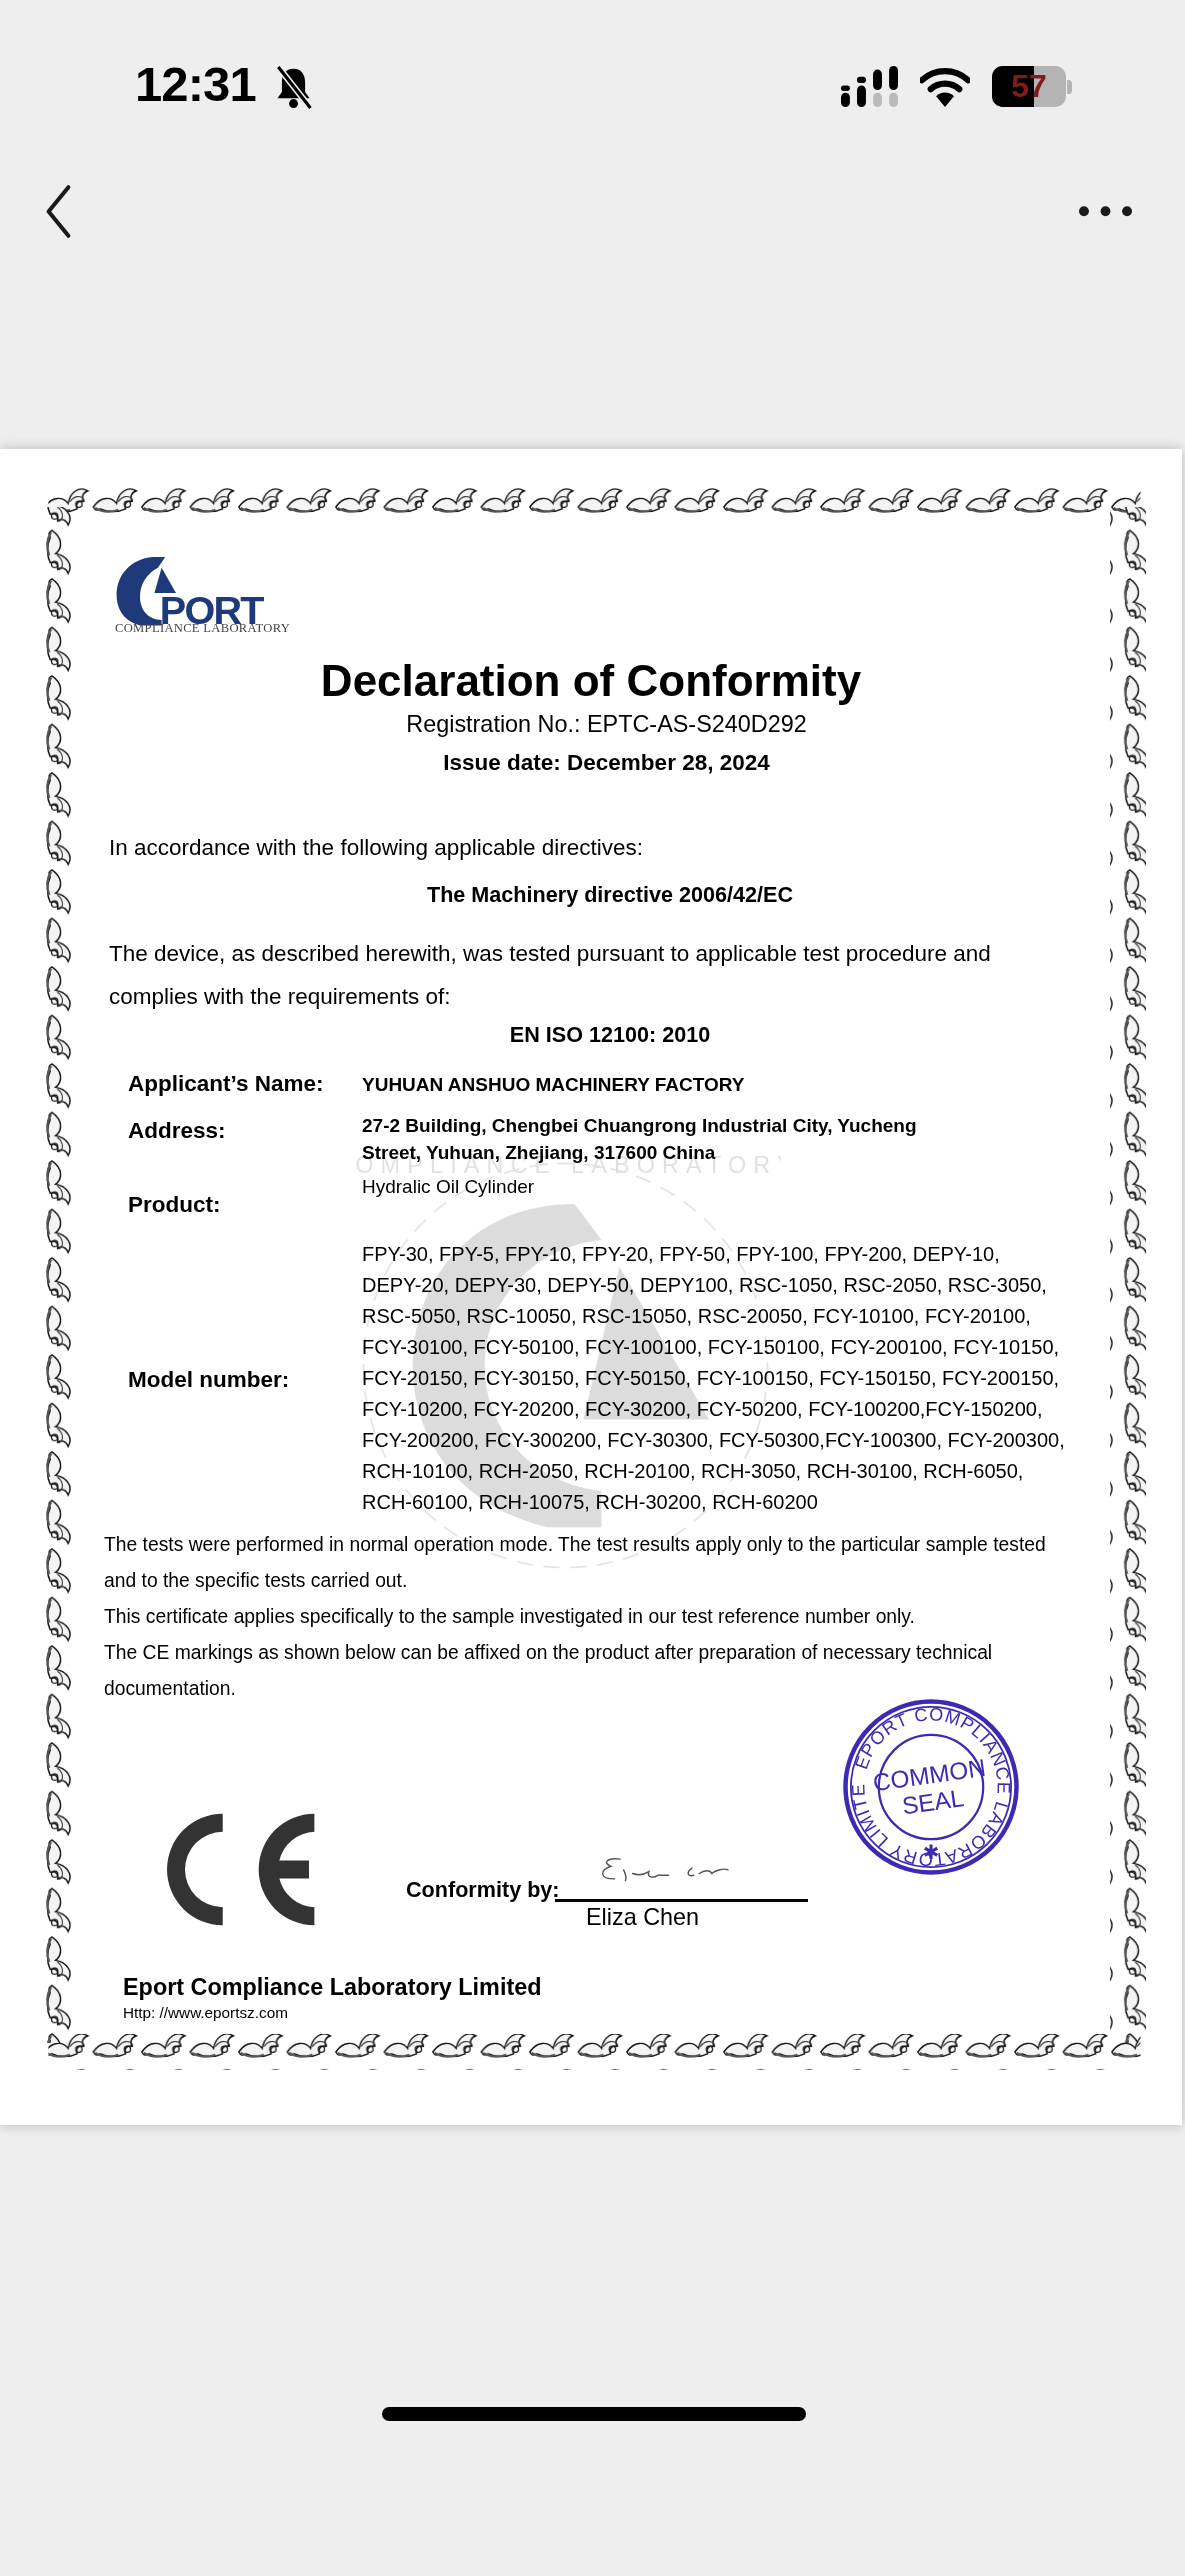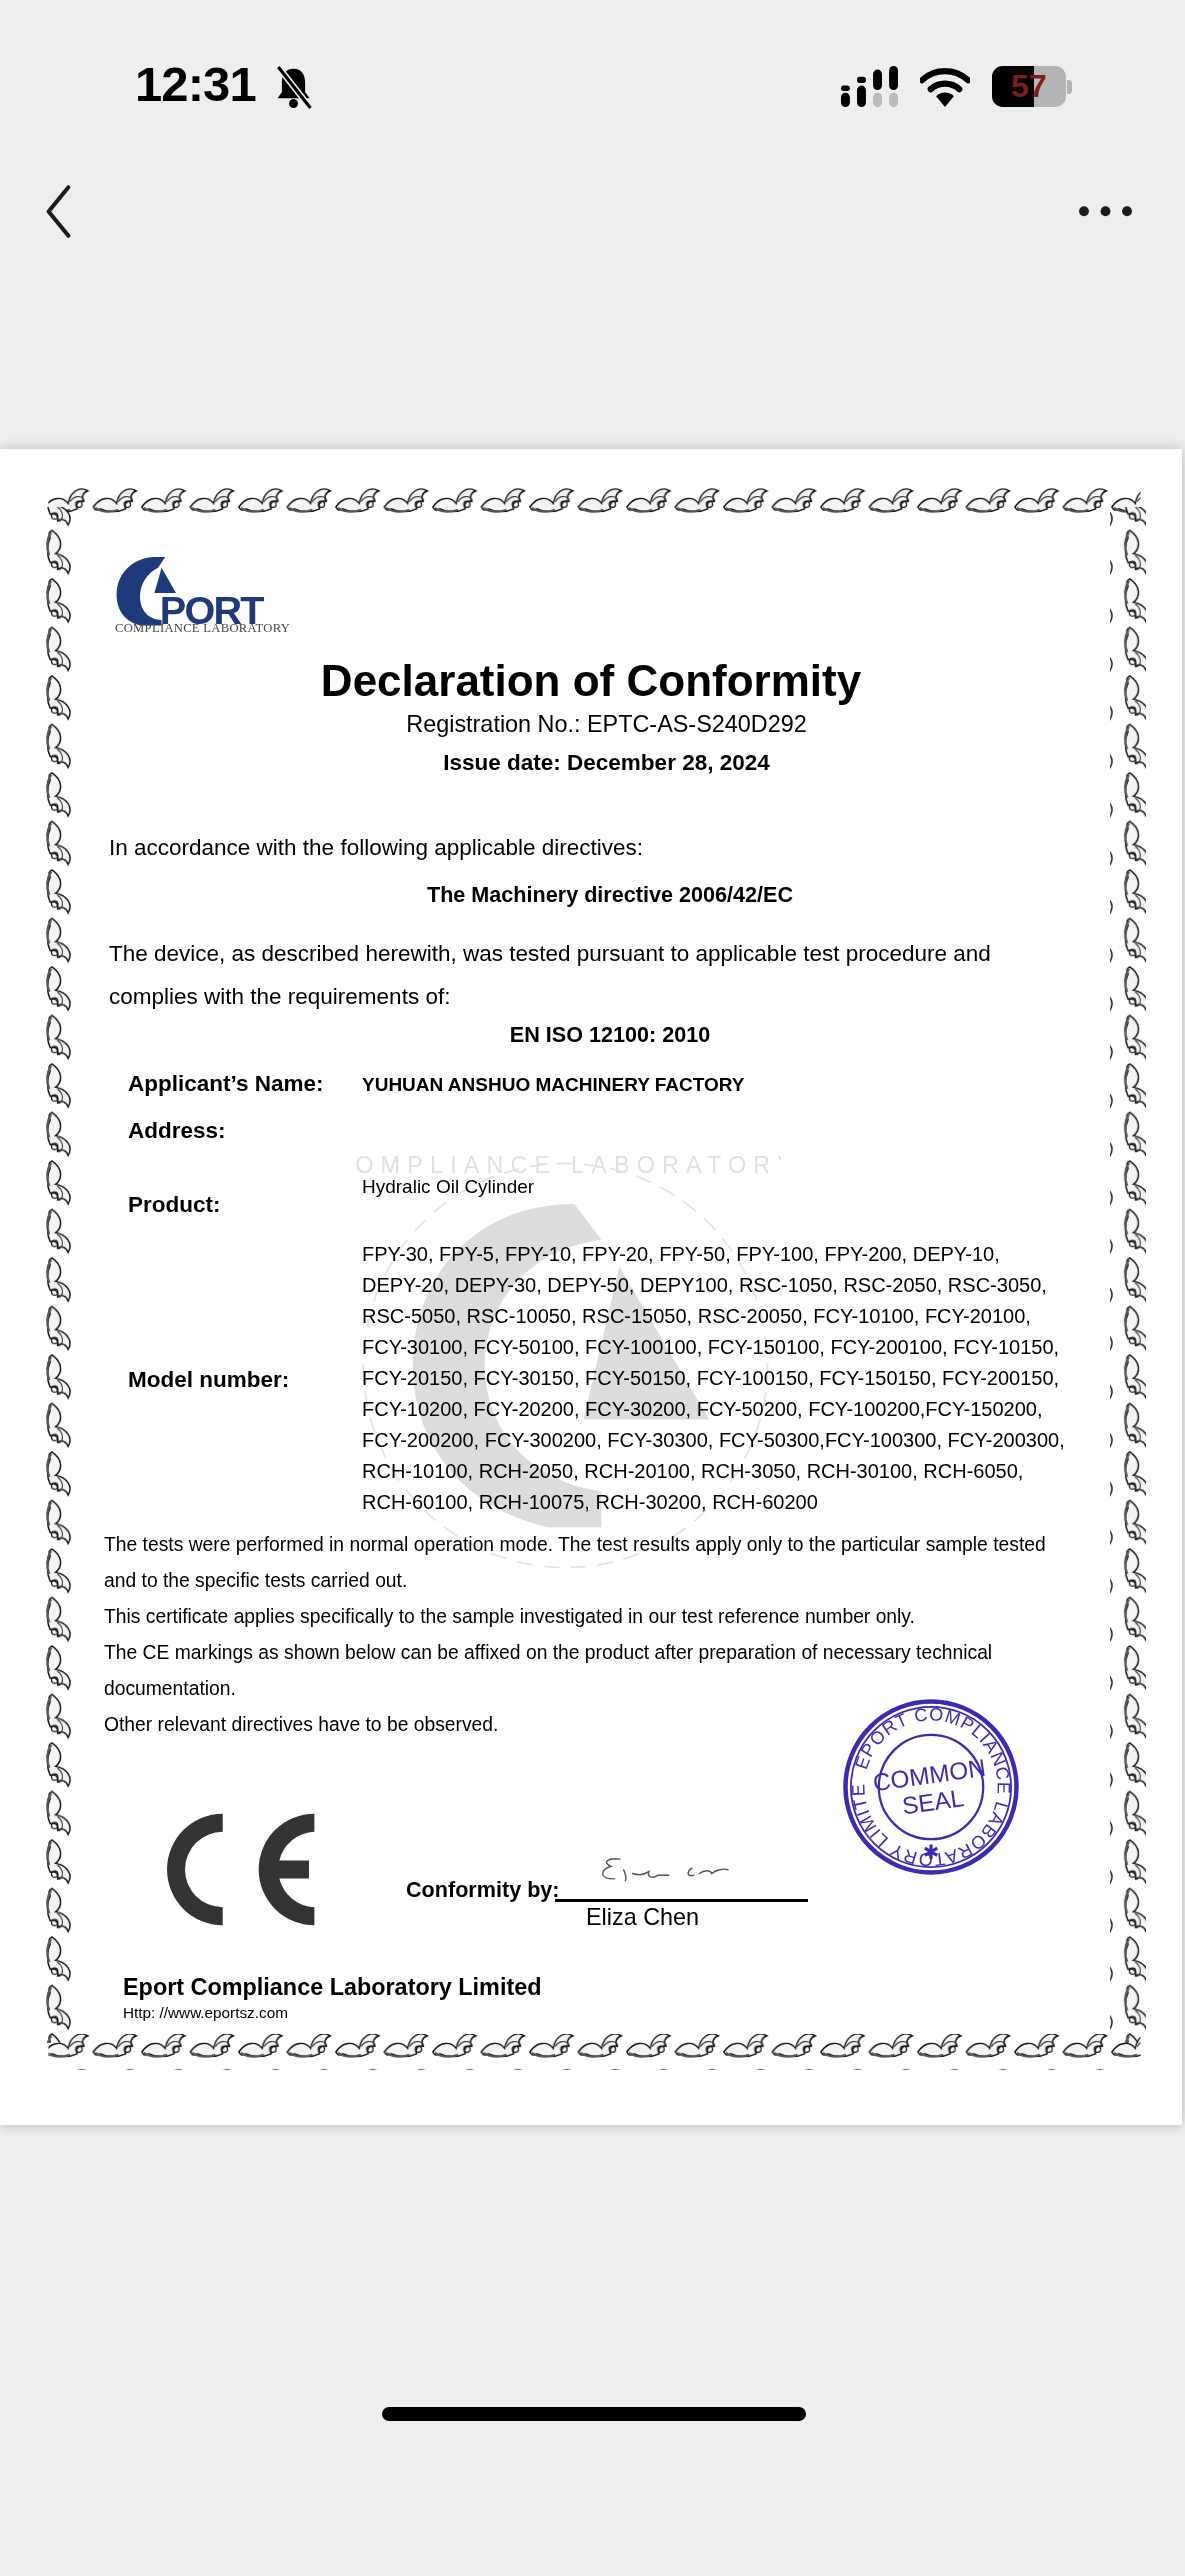--- a/index.html
+++ b/index.html
@@ -150,20 +150,24 @@
   <div class="para" style="top:377px;">In accordance with the following applicable directives:</div>
   <div class="center-bold" style="top:433px;">The Machinery directive 2006/42/EC</div>
   <div class="para" style="top:483px;">The device, as described herewith, was tested pursuant to applicable test procedure and</div>
   <div class="para" style="top:526px;">complies with the requirements of:</div>
   <div class="center-bold" style="top:573px;">EN ISO 12100: 2010</div>
 
   <div class="field-label" style="top:622px;">Applicant’s Name:</div>
   <div class="field-value bold" style="top:622px;">YUHUAN ANSHUO MACHINERY FACTORY</div>
 
   <div class="field-label" style="top:669px;">Address:</div>
+  <div class="field-value bold" style="top:663px;">
+    <span style="display:block;">27-2 Building, Chengbei Chuangrong Industrial City, Yucheng</span>
+    <span style="display:block;">Street, Yuhuan, Zhejiang, 317600 China</span>
+  </div>
 
   <div class="field-label" style="top:743px;">Product:</div>
   <div class="field-value" style="top:724px;">Hydralic Oil Cylinder</div>
 
   <div class="field-label" style="top:918px;">Model number:</div>
   <div class="models">
     <span>FPY-30, FPY-5, FPY-10, FPY-20, FPY-50, FPY-100, FPY-200, DEPY-10,</span>
     <span>DEPY-20, DEPY-30, DEPY-50, DEPY100, RSC-1050, RSC-2050, RSC-3050,</span>
     <span>RSC-5050, RSC-10050, RSC-15050, RSC-20050, FCY-10100, FCY-20100,</span>
     <span>FCY-30100, FCY-50100, FCY-100100, FCY-150100, FCY-200100, FCY-10150,</span>
@@ -173,21 +177,20 @@
     <span>RCH-10100, RCH-2050, RCH-20100, RCH-3050, RCH-30100, RCH-6050,</span>
     <span>RCH-60100, RCH-10075, RCH-30200, RCH-60200</span>
   </div>
 
   <div class="notes">
     <span>The tests were performed in normal operation mode. The test results apply only to the particular sample tested</span>
     <span>and to the specific tests carried out.</span>
     <span>This certificate applies specifically to the sample investigated in our test reference number only.</span>
     <span>The CE markings as shown below can be affixed on the product after preparation of necessary technical</span>
     <span>documentation.</span>
-    <span>Other relevant directives have to be observed.</span>
   </div>
 
   <svg class="seal" viewBox="0 0 200 200">
     <defs>
       <path id="sealArc" d="M100 100 m-74 0 a74 74 0 1 1 148 0 a74 74 0 1 1 -148 0"></path>
     </defs>
     <circle cx="100" cy="100" r="95" fill="none" stroke="#3a2bb0" stroke-width="5"></circle>
     <circle cx="100" cy="100" r="89" fill="none" stroke="#3a2bb0" stroke-width="2"></circle>
     <circle cx="100" cy="100" r="58" fill="none" stroke="#3a2bb0" stroke-width="2.5"></circle>
     <text font-family="Liberation Sans, sans-serif" font-size="20" fill="#3a2bb0" letter-spacing="1">

